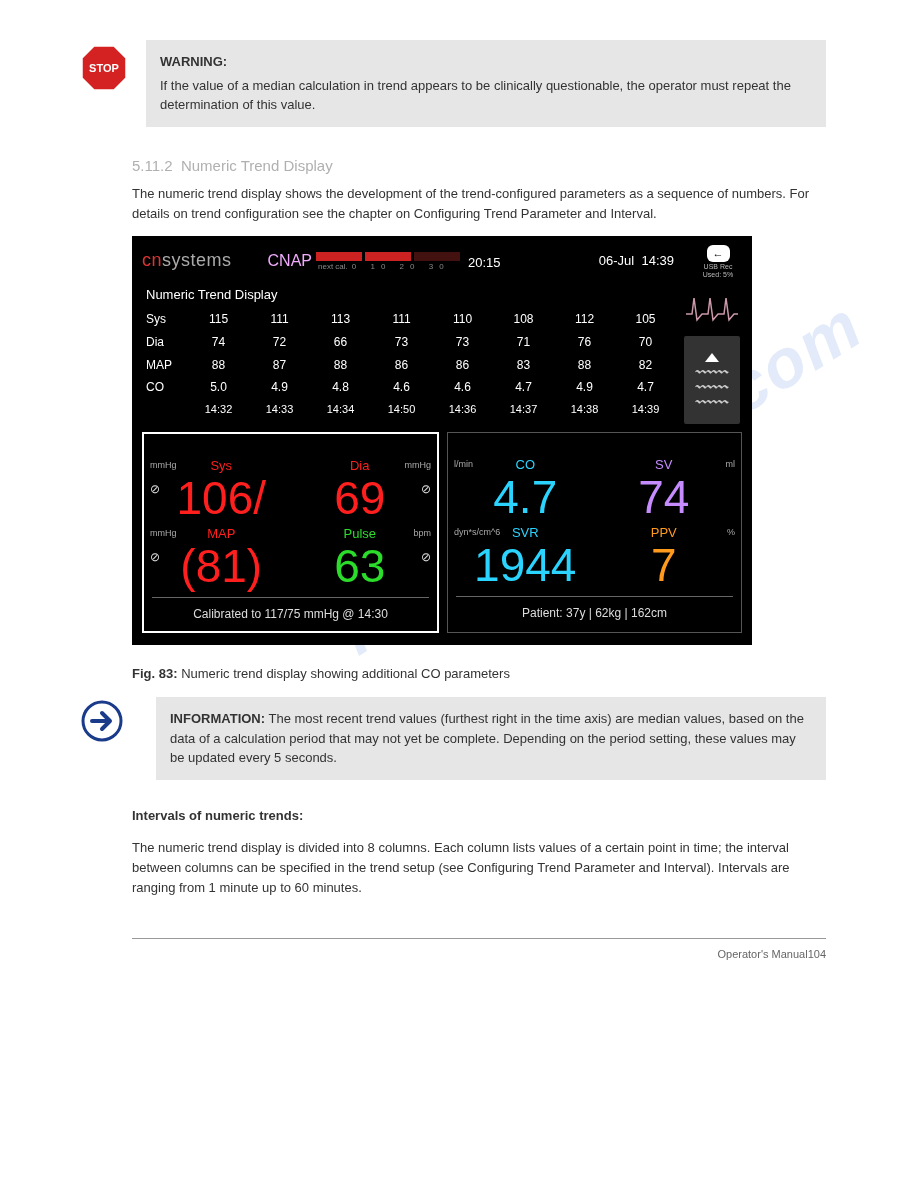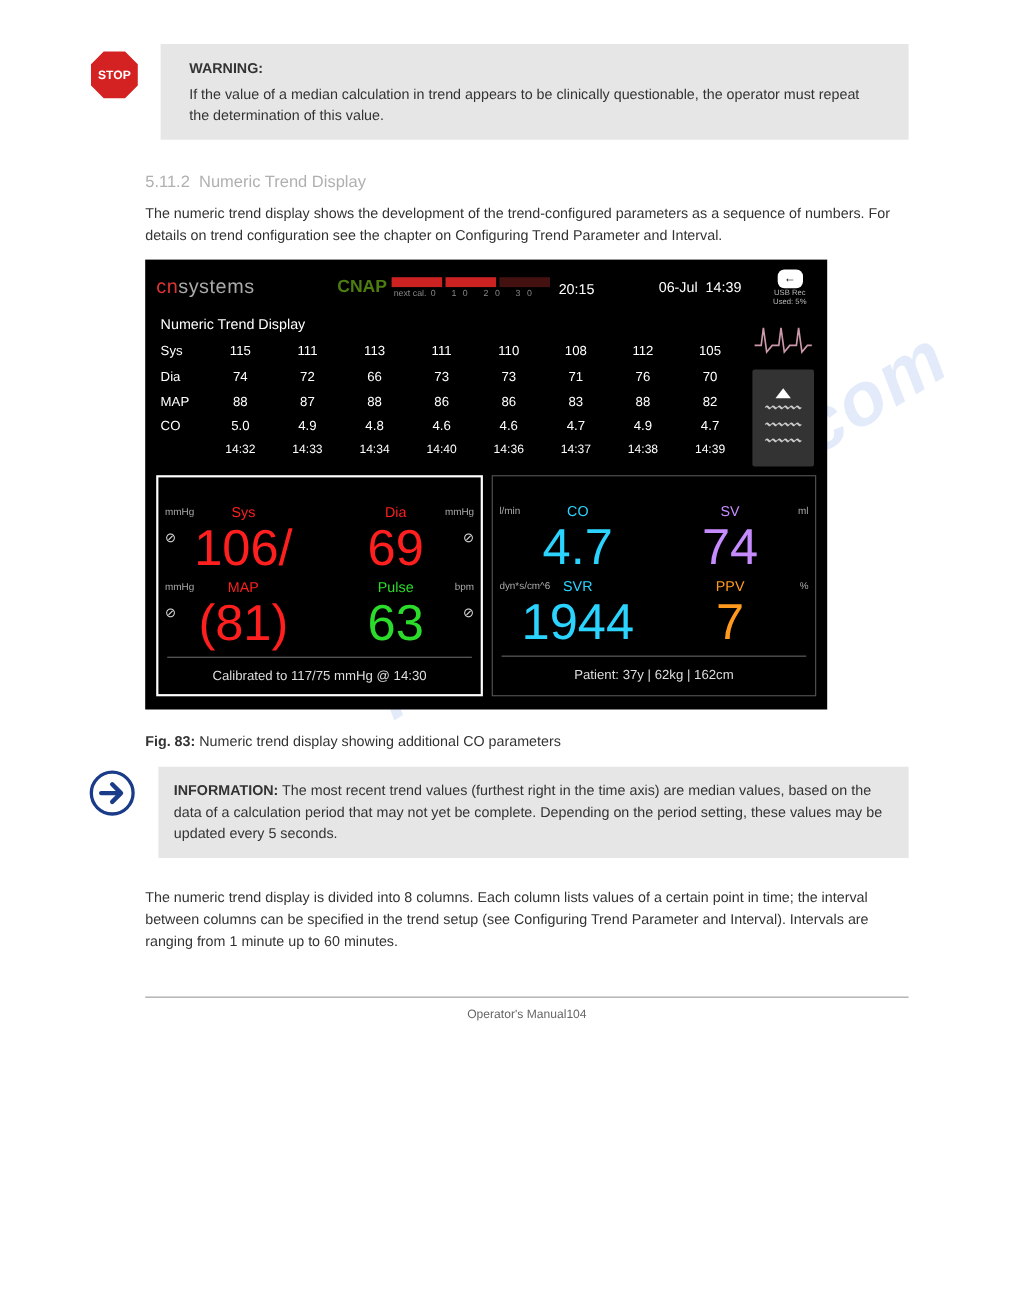--- a/index.html
+++ b/index.html
@@ -2,32 +2,32 @@
 <html><head>
 <meta charset="utf-8">
 <style>
   * { box-sizing: border-box; margin: 0; padding: 0; }
   body { font-family: Arial, Helvetica, sans-serif; background: #fff; width: 918px; margin: 0 auto; font-size: 13px; color: #333; line-height: 1.4; }
   .page { padding: 40px 92px 60px 132px; position: relative; }
   .section-bar { background: #e6e6e6; padding: 8px 12px; margin-bottom: 20px; font-size: 15px; font-weight: bold; color: #333; }
   .section-bar .num { color: #b0b0b0; margin-right: 8px; }
   .warn-row { display:flex; align-items:flex-start; gap:18px; margin-bottom:28px; margin-left:-52px; }
   .stop-sign { width:48px; height:48px; flex:0 0 48px; margin-top:4px; }
-  .warn-box { background:#e6e6e6; padding:12px 26px; flex:1; font-size:13px; line-height:1.5; }
+  .warn-box { background:#e6e6e6; padding:12px 14px; flex:1; font-size:13px; line-height:1.5; }
   .warn-box b { display:block; margin-bottom:4px; }
   .subhead { color:#b0b0b0; font-weight:normal; font-size:15px; margin:22px 0 8px; }
   .para { margin-bottom:12px; line-height:1.55; }
 
   .monitor { width:620px; background:#000; color:#fff; font-family:Arial,sans-serif; margin:10px 0 20px; position:relative; padding:8px 10px 12px; }
   .mon-head { display:flex; align-items:center; gap:10px; height:34px; }
   .logo { font-size:18px; letter-spacing:0.5px; }
   .logo .cn { color:#d33; }
   .logo .sys { color:#aaa; }
   .cnap-block { display:flex; align-items:flex-end; gap:4px; margin-left:26px; }
-  .cnap-label { color:#4d7c0f; font-size:16px; font-weight:bold;margin-left:39px; }
+  .cnap-label { color:#f0abfc; font-size:16px; font-weight:normal; }
   .nextcal { color:#888; font-size:8px; margin-left:2px; }
   .bars { display:flex; gap:3px; align-items:flex-end; }
   .barseg { width:46px; height:9px; background:#c22; }
   .barseg.dim { background:#411; }
   .ticks { font-size:8px; color:#888; letter-spacing:6px; margin-left:2px; }
   .timer { color:#fff; font-size:13px; margin-left:4px; }
   .datetime { margin-left:auto; font-size:13px; color:#fff; }
   .usb-badge { margin-left:10px; width:48px; text-align:center; }
   .usb-arrow { background:#fff; color:#000; border-radius:6px; padding:1px 6px; font-size:11px; display:inline-block; }
   .usb-txt { font-size:7px; color:#bbb; line-height:1; margin-top:1px; }
@@ -59,27 +59,27 @@
   .bell { position:absolute; font-size:12px; color:#ddd; }
   .bell.l { left:-2px; top:26px; }
   .bell.r { right:-2px; top:26px; }
   .red { color:#ff1f1f; }
   .grn { color:#2bdc2b; }
   .cyn { color:#2bd4ff; }
   .vio { color:#c58bff; }
   .org { color:#ff9a1f; }
   .cal-line { border-top:1px solid #666; margin-top:6px; padding-top:8px; text-align:center; font-size:12px; color:#ddd; }
 
-  .info-row { display:flex; align-items:flex-start; gap:20px; margin:14px 0 26px; margin-left:-52px; }
+  .info-row { display:flex; align-items:flex-start; gap:32px; margin:14px 0 26px; margin-left:-52px; }
   .arrow-icon { width:44px; height:44px; flex:0 0 44px; margin-top:2px; }
   .info-box { background:#e6e6e6; padding:12px 14px; flex:1; font-size:13px; line-height:1.5; }
   .figcap { font-size:13px; margin-bottom:12px; }
   .figcap b { font-weight:bold; }
 
-  .footer { border-top:1px solid #999; margin-top:40px; padding-top:8px; display:flex; justify-content:center; font-size:11px; color:#666; }
+  .footer { border-top:1px solid #999; margin-top:40px; padding-top:8px; display:flex; justify-content:flex-end; font-size:11px; color:#666; }
 
   .watermark { position:absolute; left:300px; top:430px; font-size:68px; color:rgba(60,110,220,0.14); font-style:italic; transform:rotate(-32deg); pointer-events:none; font-weight:600; letter-spacing:2px; }
 </style>
 </head>
 <body>
 
 <div class="page">
   <div class="watermark">manualshive.com</div>
 
 
@@ -178,21 +178,21 @@
                 <td>4.6</td>
                 <td>4.7</td>
                 <td>4.9</td>
                 <td>4.7</td>
           </tr>
           <tr class="times">
             <td class="lbl"></td>
             <td>14:32</td>
                 <td>14:33</td>
                 <td>14:34</td>
-                <td>14:40</td>
+                <td>14:50</td>
                 <td>14:36</td>
                 <td>14:37</td>
                 <td>14:38</td>
                 <td>14:39</td>
           </tr>
         </tbody>
           </table>
       </div>
       <div class="mon-right">
         <svg class="wave-mini" viewBox="0 0 56 46">
@@ -278,19 +278,20 @@
     <svg class="arrow-icon" viewBox="0 0 44 44">
       <circle cx="22" cy="22" r="19" fill="none" stroke="#1a3a8a" stroke-width="3"></circle>
       <path d="M12 22 L28 22 M22 14 L30 22 L22 30" fill="none" stroke="#1a3a8a" stroke-width="4" stroke-linecap="round" stroke-linejoin="round"></path>
     </svg>
     <div class="info-box">
       <b>INFORMATION:</b>
       <span>The most recent trend values (furthest right in the time axis) are median values, based on the data of a calculation period that may not yet be complete. Depending on the period setting, these values may be updated every 5 seconds.</span>
     </div>
   </div>
 
+  <p class="para"><b>Intervals of numeric trends:</b></p>
   <p class="para">The numeric trend display is divided into 8 columns. Each column lists values of a certain point in time; the interval between columns can be specified in the trend setup (see Configuring Trend Parameter and Interval). Intervals are ranging from 1 minute up to 60 minutes.</p>
 
   <div class="footer">
     <span>Operator's Manual</span>
     <span>104</span>
   </div>
 </div>
 
 </body></html>

